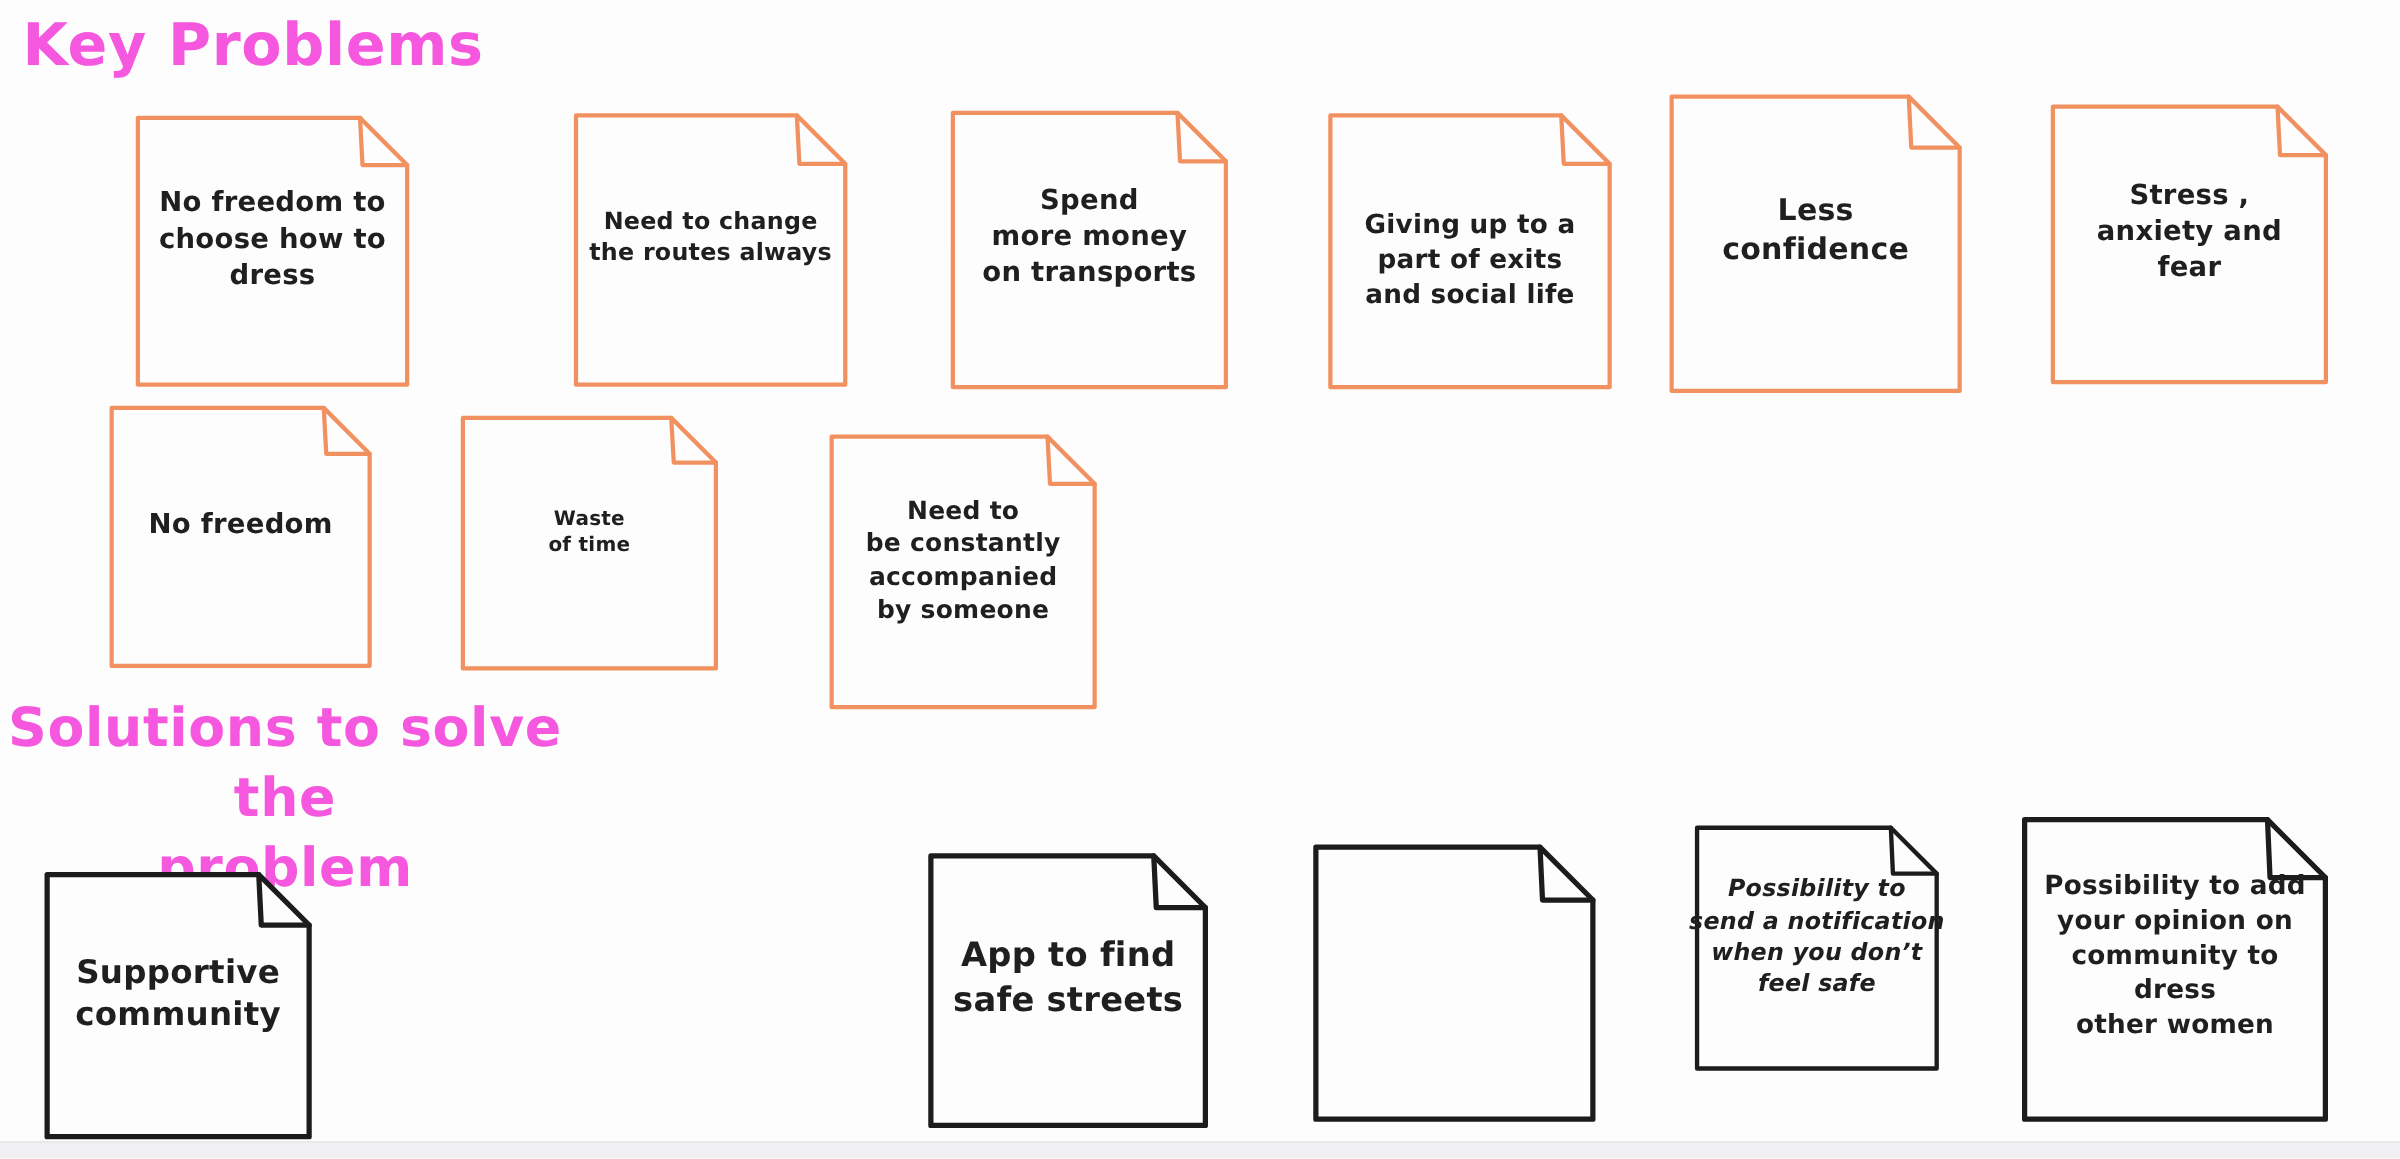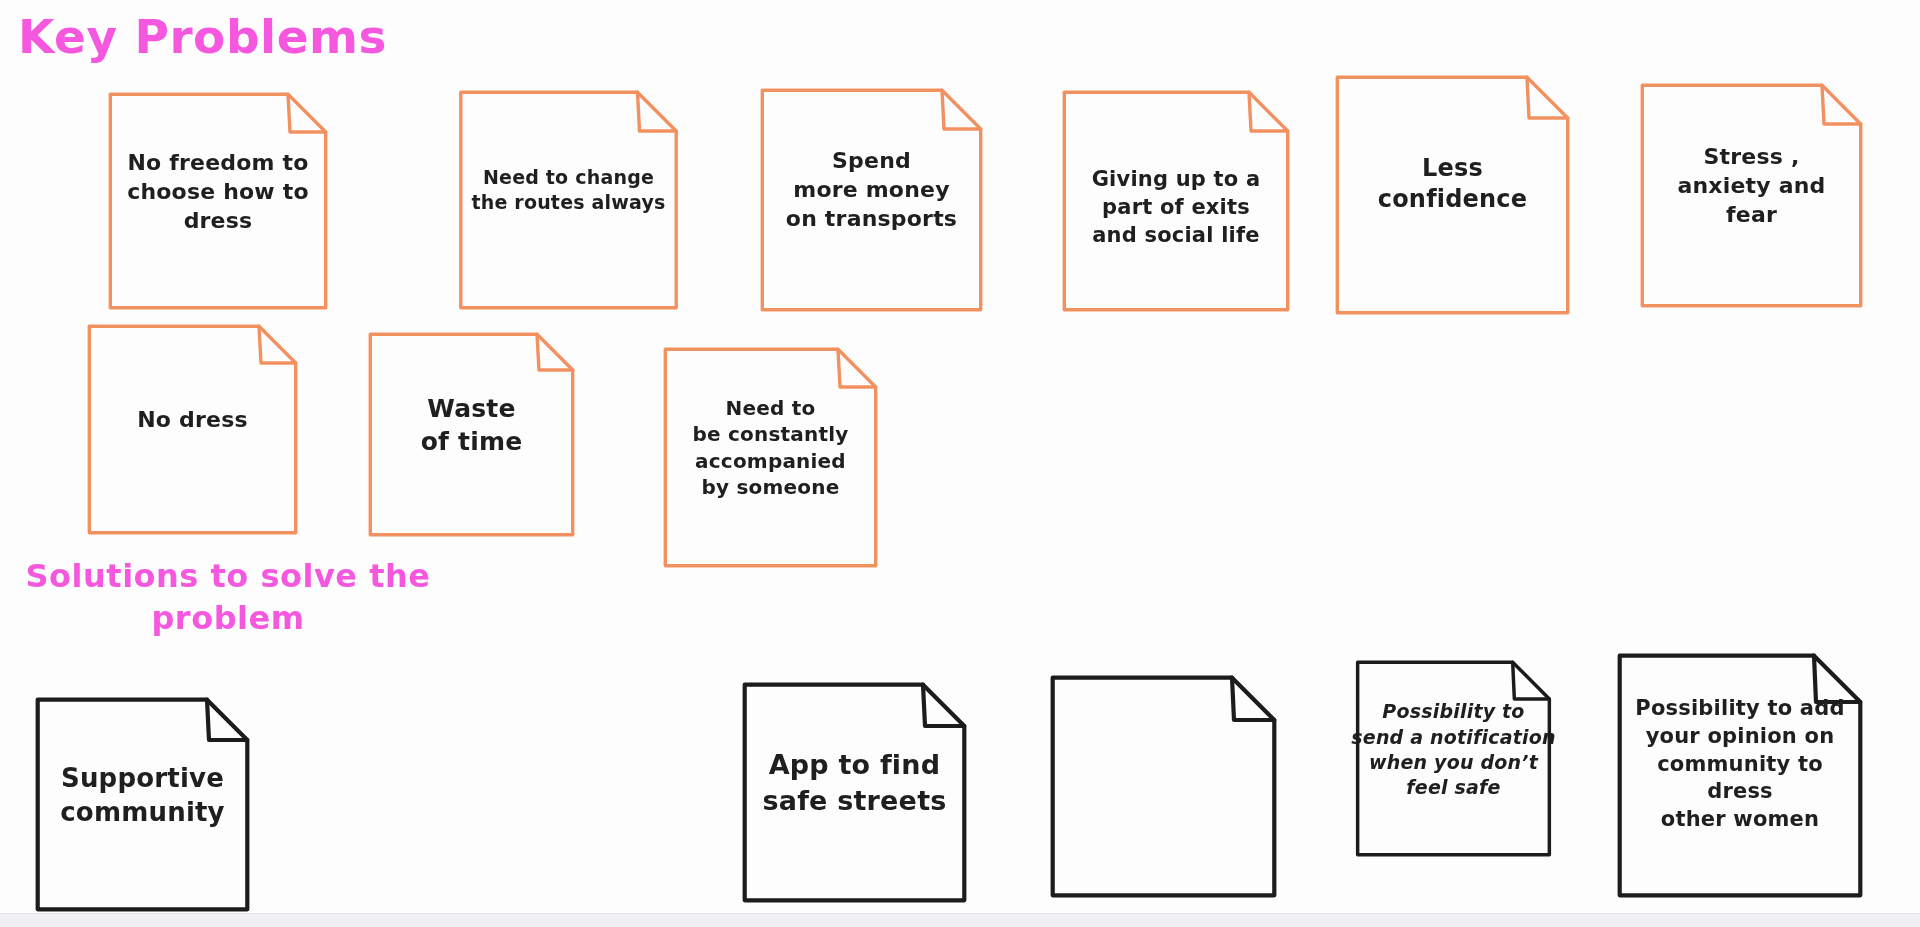--- a/index.html
+++ b/index.html
@@ -25,21 +25,21 @@
   #title-problems {
     left: 18px;
     top: 8px;
     font-size: 47px;
     line-height: 1.25;
   }
   #title-solutions {
     left: 0px;
     top: 556px;
     width: 456px;
-    font-size: 32px;
+    font-size: 43px;
     line-height: 1.3;
     text-align: center;
   }
   .note {
     position: absolute;
   }
   .note svg {
     position: absolute;
     inset: 0;
     width: 100%;
@@ -131,28 +131,28 @@
         <path d="M 192 2.3 L 194 43 L 232.7 43" fill="none" stroke="#f29160" stroke-width="3.4" stroke-linejoin="round" stroke-linecap="round"></path>
       </svg>
       <div class="note-text" style="font-size: 24px;">Less
 confidence</div>
     </div>
     <div class="note" style="left: 87px; top: 324px; width: 211px; height: 211px;">
       <svg viewBox="0 0 211 211">
         <path d="M 2.3 2.3 L 172 2.3 L 208.7 39 L 208.7 208.7 L 2.3 208.7 Z" fill="#fdfdfe" stroke="#f29160" stroke-width="3.4" stroke-linejoin="round" stroke-linecap="round"></path>
         <path d="M 172 2.3 L 174 39 L 208.7 39" fill="none" stroke="#f29160" stroke-width="3.4" stroke-linejoin="round" stroke-linecap="round"></path>
       </svg>
-      <div class="note-text" style="font-size: 22px;">No dress</div>
+      <div class="note-text" style="font-size: 22px;">No freedom</div>
     </div>
     <div class="note" style="left: 368px; top: 332px; width: 207px; height: 205px;">
       <svg viewBox="0 0 207 205">
         <path d="M 2.3 2.3 L 169 2.3 L 204.7 38 L 204.7 202.7 L 2.3 202.7 Z" fill="#fdfdfe" stroke="#f29160" stroke-width="3.4" stroke-linejoin="round" stroke-linecap="round"></path>
         <path d="M 169 2.3 L 171 38 L 204.7 38" fill="none" stroke="#f29160" stroke-width="3.4" stroke-linejoin="round" stroke-linecap="round"></path>
       </svg>
-      <div class="note-text" style="font-size: 25px;">Waste
+      <div class="note-text" style="font-size: 16px;">Waste
 of time</div>
     </div>
     <div class="note" style="left: 663px; top: 347px; width: 215px; height: 221px;">
       <svg viewBox="0 0 215 221">
         <path d="M 2.3 2.3 L 175 2.3 L 212.7 40 L 212.7 218.7 L 2.3 218.7 Z" fill="#fdfdfe" stroke="#f29160" stroke-width="3.4" stroke-linejoin="round" stroke-linecap="round"></path>
         <path d="M 175 2.3 L 177 40 L 212.7 40" fill="none" stroke="#f29160" stroke-width="3.4" stroke-linejoin="round" stroke-linecap="round"></path>
       </svg>
       <div class="note-text" style="font-size: 20px;">Need to
 be constantly
 accompanied

